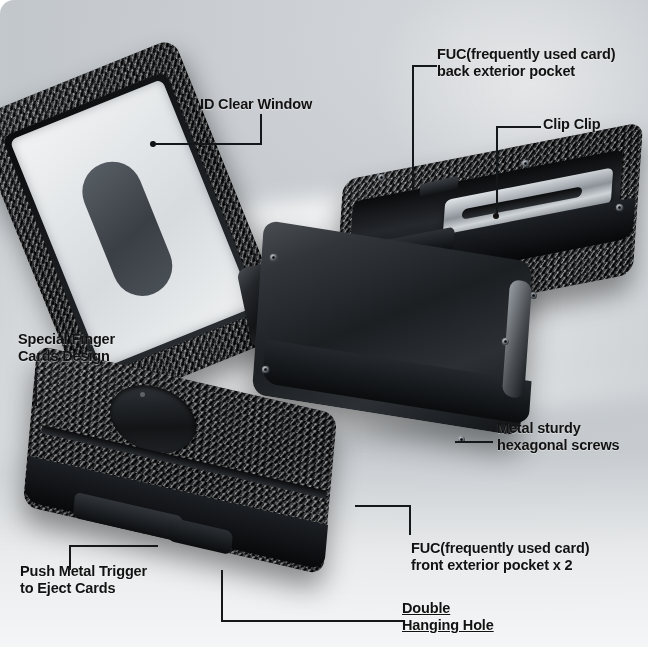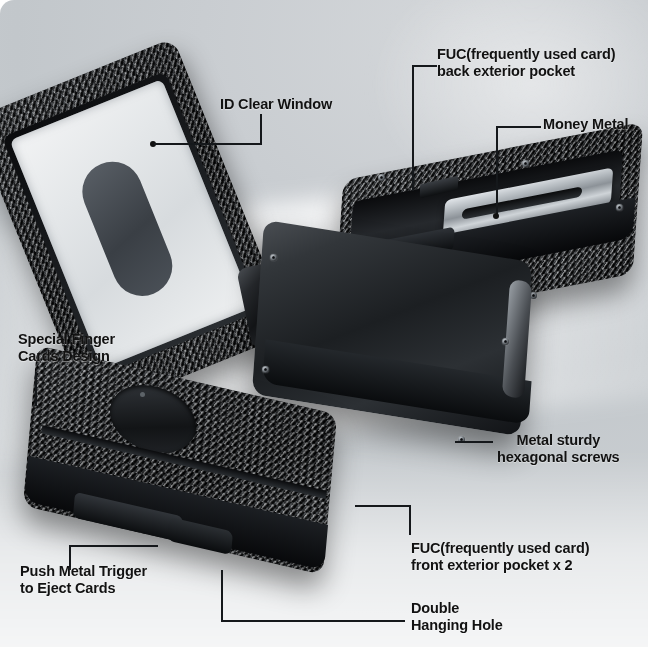--- a/index.html
+++ b/index.html
@@ -213,35 +213,35 @@
 
   <div class="leader h" style="left:355px;top:505px;width:55px;"></div>
   <div class="leader v" style="left:409px;top:505px;height:30px;"></div>
 
   <div class="leader v" style="left:69px;top:546px;height:24px;"></div>
   <div class="leader h" style="left:69px;top:545px;width:89px;"></div>
 
   <div class="leader v" style="left:221px;top:570px;height:51px;"></div>
   <div class="leader h" style="left:221px;top:620px;width:184px;"></div>
 
-  <div class="label" style="left:220px;top:96px;">ID Clear Window</div>
+  <div class="label" style="left:200px;top:96px;">ID Clear Window</div>
 
   <div class="label" style="left:437px;top:46px;">FUC(frequently used card)
 back exterior pocket</div>
 
-  <div class="label" style="left:543px;top:116px;">Money Metal</div>
+  <div class="label" style="left:543px;top:116px;">Clip Clip</div>
 
   <div class="label" style="left:18px;top:331px;">Special Finger
 Cards Design</div>
 
-  <div class="label" style="left:497px;top:432px;text-align:center;">Metal sturdy
+  <div class="label" style="left:497px;top:420px;">Metal sturdy
 hexagonal screws</div>
 
   <div class="label" style="left:411px;top:540px;">FUC(frequently used card)
 front exterior pocket x 2</div>
 
   <div class="label" style="left:20px;top:563px;">Push Metal Trigger
 to Eject Cards</div>
 
-  <div class="label" style="left:411px;top:600px;">Double
+  <div class="label" style="left:402px;top:600px;text-decoration:underline;">Double
 Hanging Hole</div>
 
 </div>
 
 </body></html>

